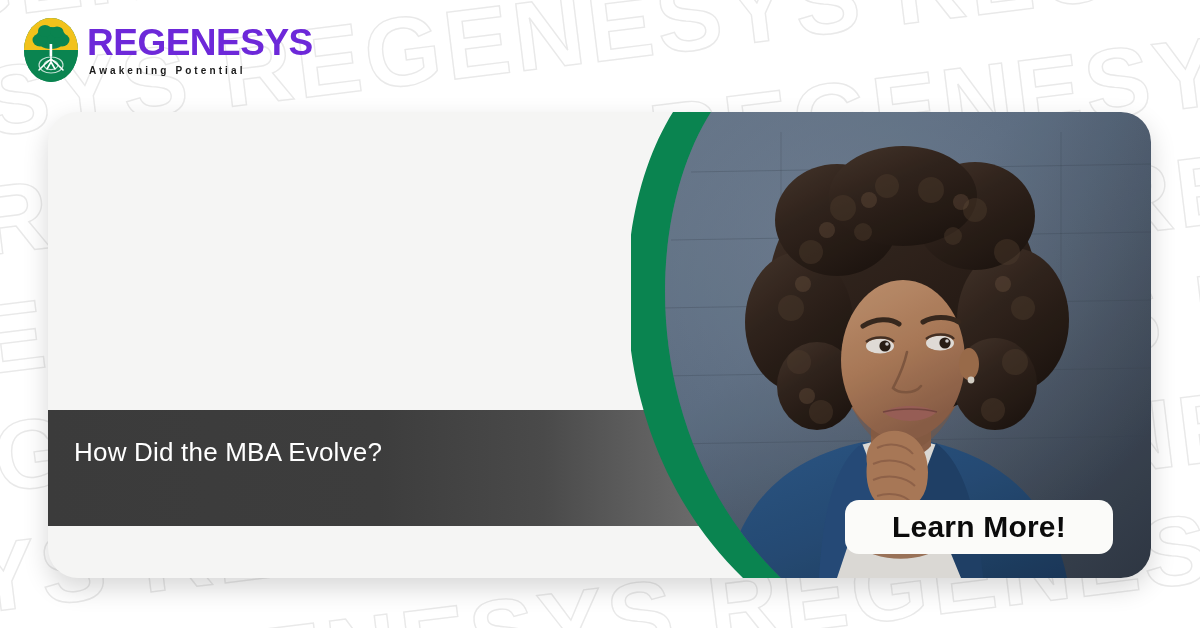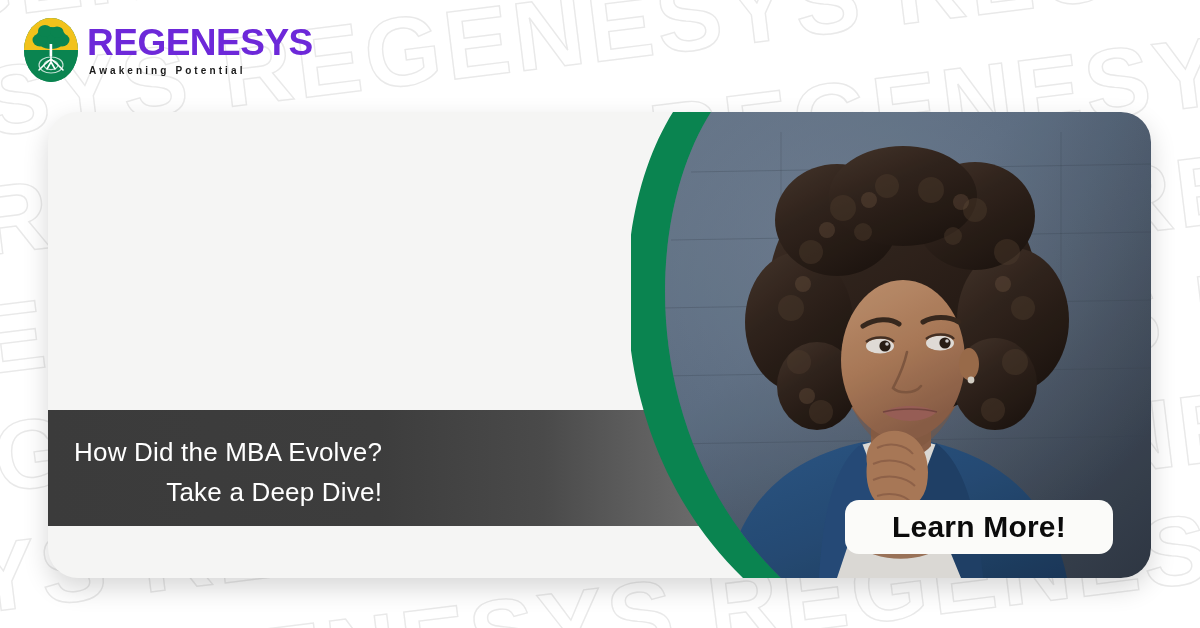--- a/index.html
+++ b/index.html
@@ -204,21 +204,20 @@
       <div class="logo-tag">Awakening Potential</div>
     </div>
   </div>
 
   <div class="card">
 
 
     <div class="subbar">
       <div class="subbar-text">
         <span>How Did the MBA Evolve?</span>
-        <span>Take a Deep Dive!</span>
       </div>
     </div>
 
     <div class="media">
       <svg width="520" height="466" viewBox="0 0 520 466">
         <defs>
 
           <linearGradient id="wallGrad" x1="0" y1="0" x2="1" y2="1">
             <stop offset="0%" stop-color="#6b7d92"></stop>
             <stop offset="38%" stop-color="#5d7086"></stop>

